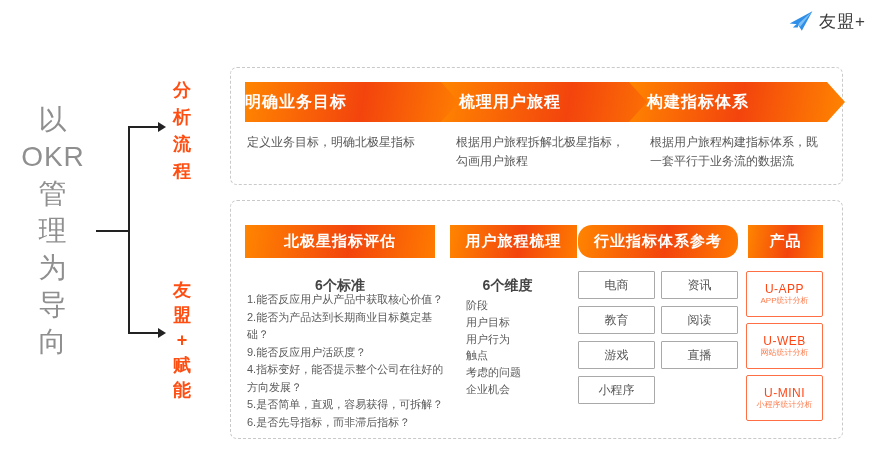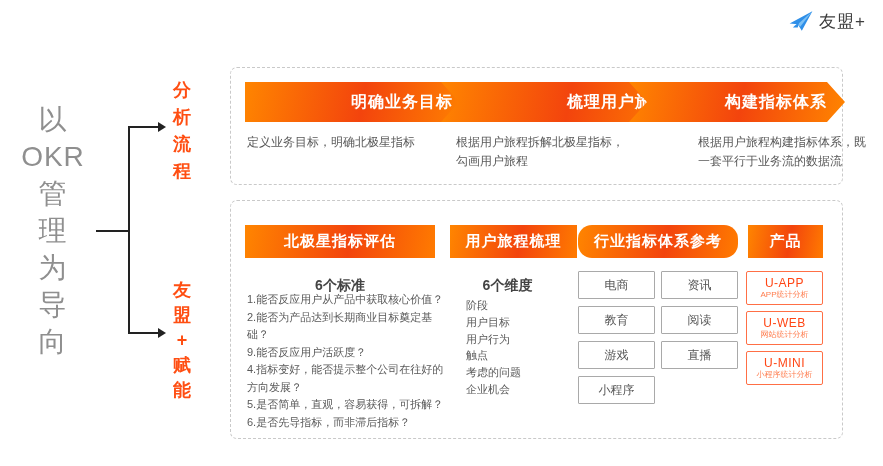--- a/index.html
+++ b/index.html
@@ -29,35 +29,35 @@
     font-size:18px;color:#ff4e12;}
   .branch-top{left:169px;top:77px;line-height:27px;}
   .branch-bottom{left:169px;top:278px;line-height:25px;}
 
   
   .dashed-box{border:1px dashed #c9c9c9;border-radius:7px;background:#fff;}
   .box-top{left:230px;top:67px;width:611px;height:116px;}
   .box-bottom{left:230px;top:200px;width:611px;height:237px;}
 
   
-  .banner{top:82px;height:40px;display:flex;align-items:center;justify-content:flex-end;
+  .banner{top:82px;height:40px;display:flex;align-items:center;justify-content:flex-start;
     color:#fff;font-weight:bold;font-size:16px;letter-spacing:1px;
     background:linear-gradient(100deg,#ff8500 0%,#f3440d 52%,#ff8500 100%);}
   .tip{clip-path:polygon(0 0,calc(100% - 18px) 0,100% 50%,calc(100% - 18px) 100%,0 100%);
     padding-right:18px;}
   .tip-notch{clip-path:polygon(0 0,calc(100% - 18px) 0,100% 50%,calc(100% - 18px) 100%,0 100%,18px 50%);
     padding-left:18px;padding-right:18px;}
   .banner1{left:245px;width:208px;}
   .banner2{left:441px;width:210px;}
   .banner3{left:629px;width:180px;}
 
   .step-desc{top:133px;font-size:12px;line-height:19px;color:#595959;}
   .desc1{left:247px;width:185px;}
   .desc2{left:456px;width:170px;}
-  .desc3{left:650px;width:172px;margin-left:48px;}
+  .desc3{left:650px;width:172px;}
 
   
   .col-header{top:225px;height:33px;display:flex;align-items:center;justify-content:center;
     color:#fff;font-weight:bold;font-size:15px;letter-spacing:1px;
     background:linear-gradient(100deg,#ff8500 0%,#f3440d 55%,#ff7b00 100%);}
   .header1{left:245px;width:190px;}
   .header2{left:450px;width:127px;}
   .header3{left:578px;width:160px;border-radius:14px;}
   .header4{left:748px;width:75px;}
 
@@ -70,21 +70,21 @@
   .dimensions-list{left:466px;top:297px;width:95px;
     font-size:11px;line-height:16.8px;color:#595959;}
 
   .industry-grid{left:578px;top:271px;display:grid;
     grid-template-columns:77px 77px;column-gap:6px;row-gap:7px;}
   .industry-cell{height:28px;border:1px solid #a9a9a9;border-radius:1px;background:#fff;
     display:flex;align-items:center;justify-content:center;
     font-size:12px;color:#555;box-sizing:border-box;}
 
   .product-list{left:746px;top:271px;display:flex;flex-direction:column;gap:6px;}
-  .product-card{width:77px;height:34px;border:1px solid #ff6f45;border-radius:2px;background:#fff;
+  .product-card{width:77px;height:46px;border:1px solid #ff6f45;border-radius:2px;background:#fff;
     display:flex;flex-direction:column;align-items:center;justify-content:center;box-sizing:border-box;}
   .product-name{font-size:12px;color:#ff4615;line-height:13px;letter-spacing:0.5px;}
   .product-desc{font-size:8px;color:#ff7c4d;line-height:10px;}
 </style>
 </head>
 <body>
 
 <div class="abs logo">
   <span style="display:flex;">
     <svg viewBox="0 0 32 32" aria-hidden="true">

